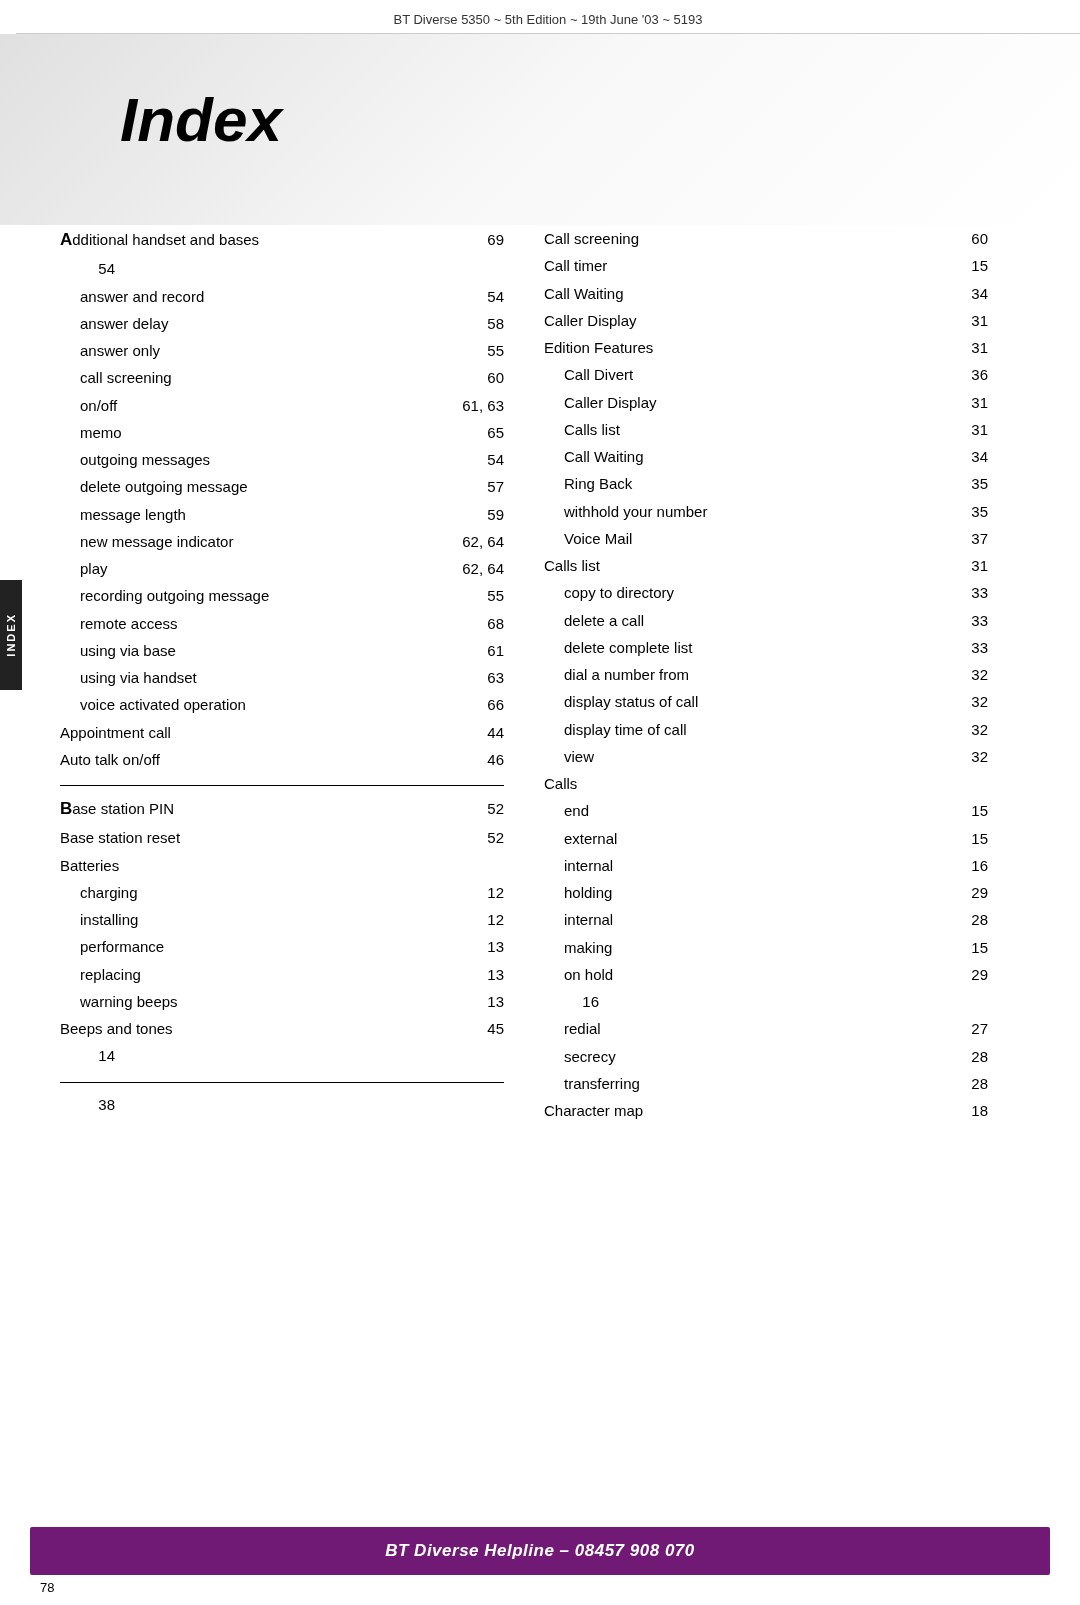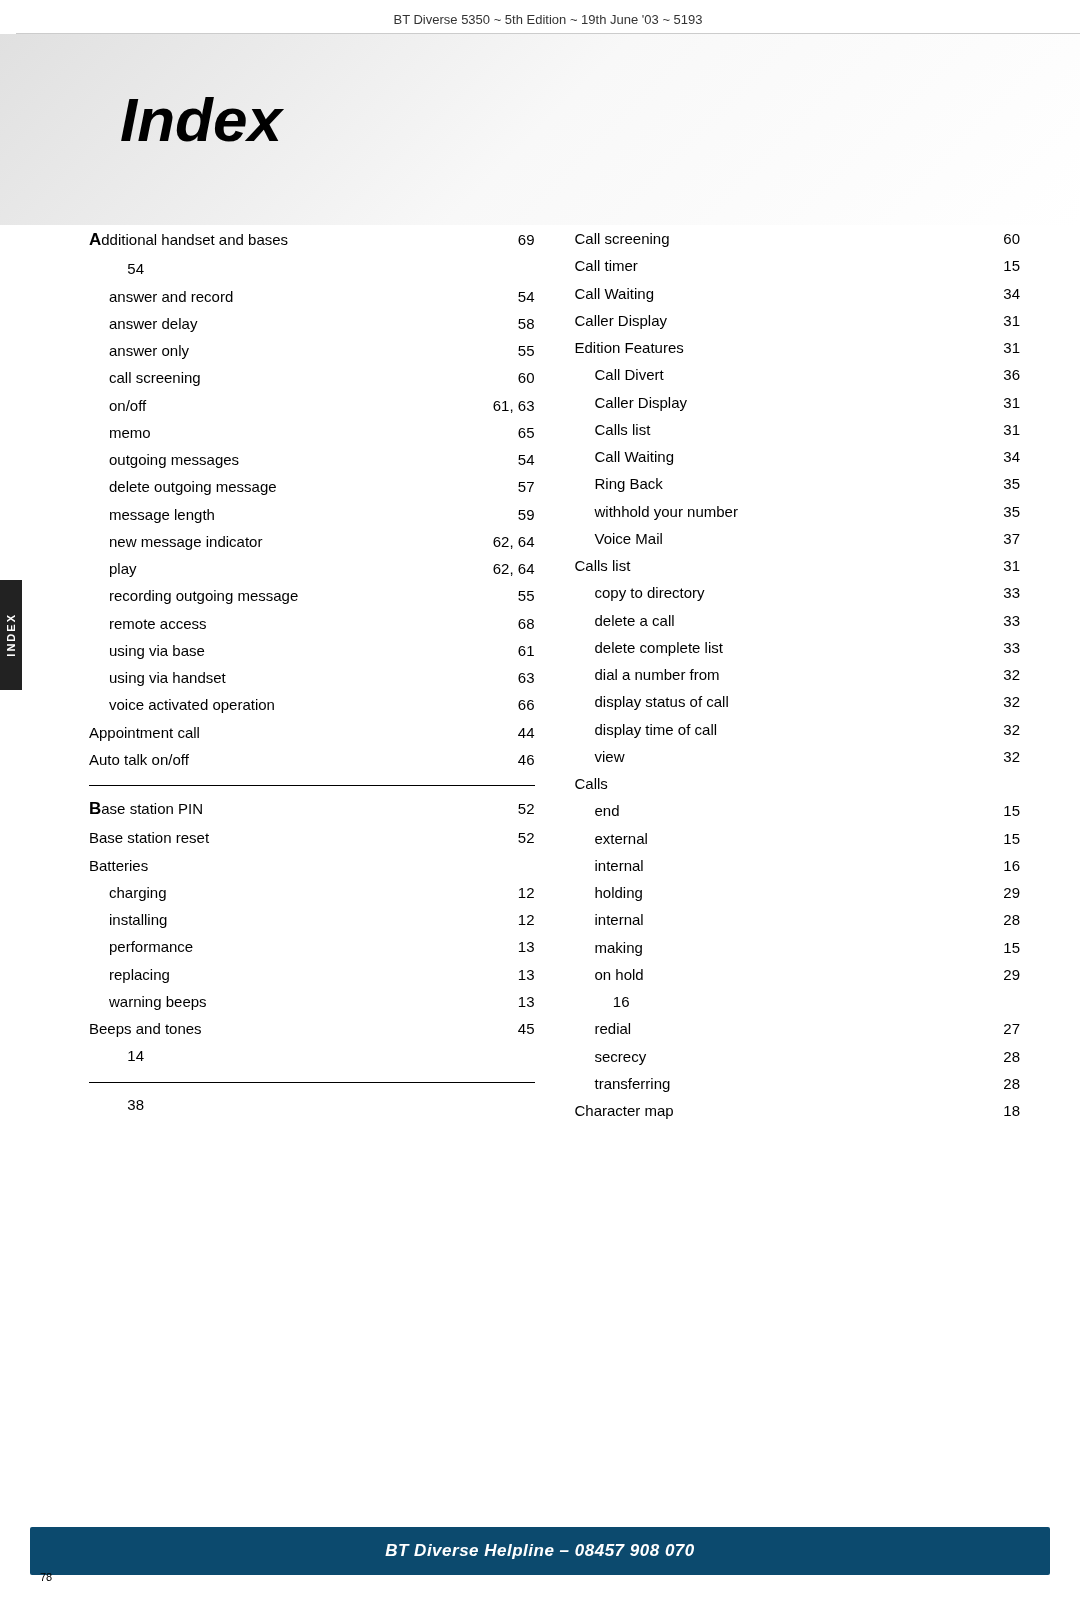--- a/index.html
+++ b/index.html
@@ -47,23 +47,22 @@
       font-size: 11px;
       font-weight: bold;
       letter-spacing: 2px;
       writing-mode: vertical-rl;
       transform: rotate(180deg);
     }
 
     
     .content-area {
       display: flex;
-      padding: 0 60px 0 60px;
+      padding: 0 92px 0 60px;
       gap: 40px;
-      margin-left: 29px;
     }
 
     .column {
       flex: 1;
     }
 
     .index-entry {
       display: flex;
       justify-content: space-between;
       align-items: baseline;
@@ -90,36 +89,36 @@
       border-top: 1.5px solid #000;
       margin: 12px 0 8px 0;
     }
 
     
     .footer-bar {
       position: absolute;
       bottom: 30px;
       left: 30px;
       right: 30px;
-      background: #0c4a6e;
+      background: #701a75;
       color: #fff;
       text-align: center;
       font-size: 17px;
       font-style: italic;
       font-weight: bold;
       padding: 14px 0;
       border-radius: 2px;
       letter-spacing: 0.5px;
     }
 
     .page-number {
       position: absolute;
-      bottom: 22px;
+      bottom: 10px;
       left: 40px;
-      font-size: 11px;
+      font-size: 13px;
       color: #000;
     }
 
     
     .title-bg {
       background: linear-gradient(135deg, #e0e0e0 0%, #f8f8f8 50%, #fff 100%);
       padding: 20px 60px 30px 60px;
     }
   </style>
 </head>

